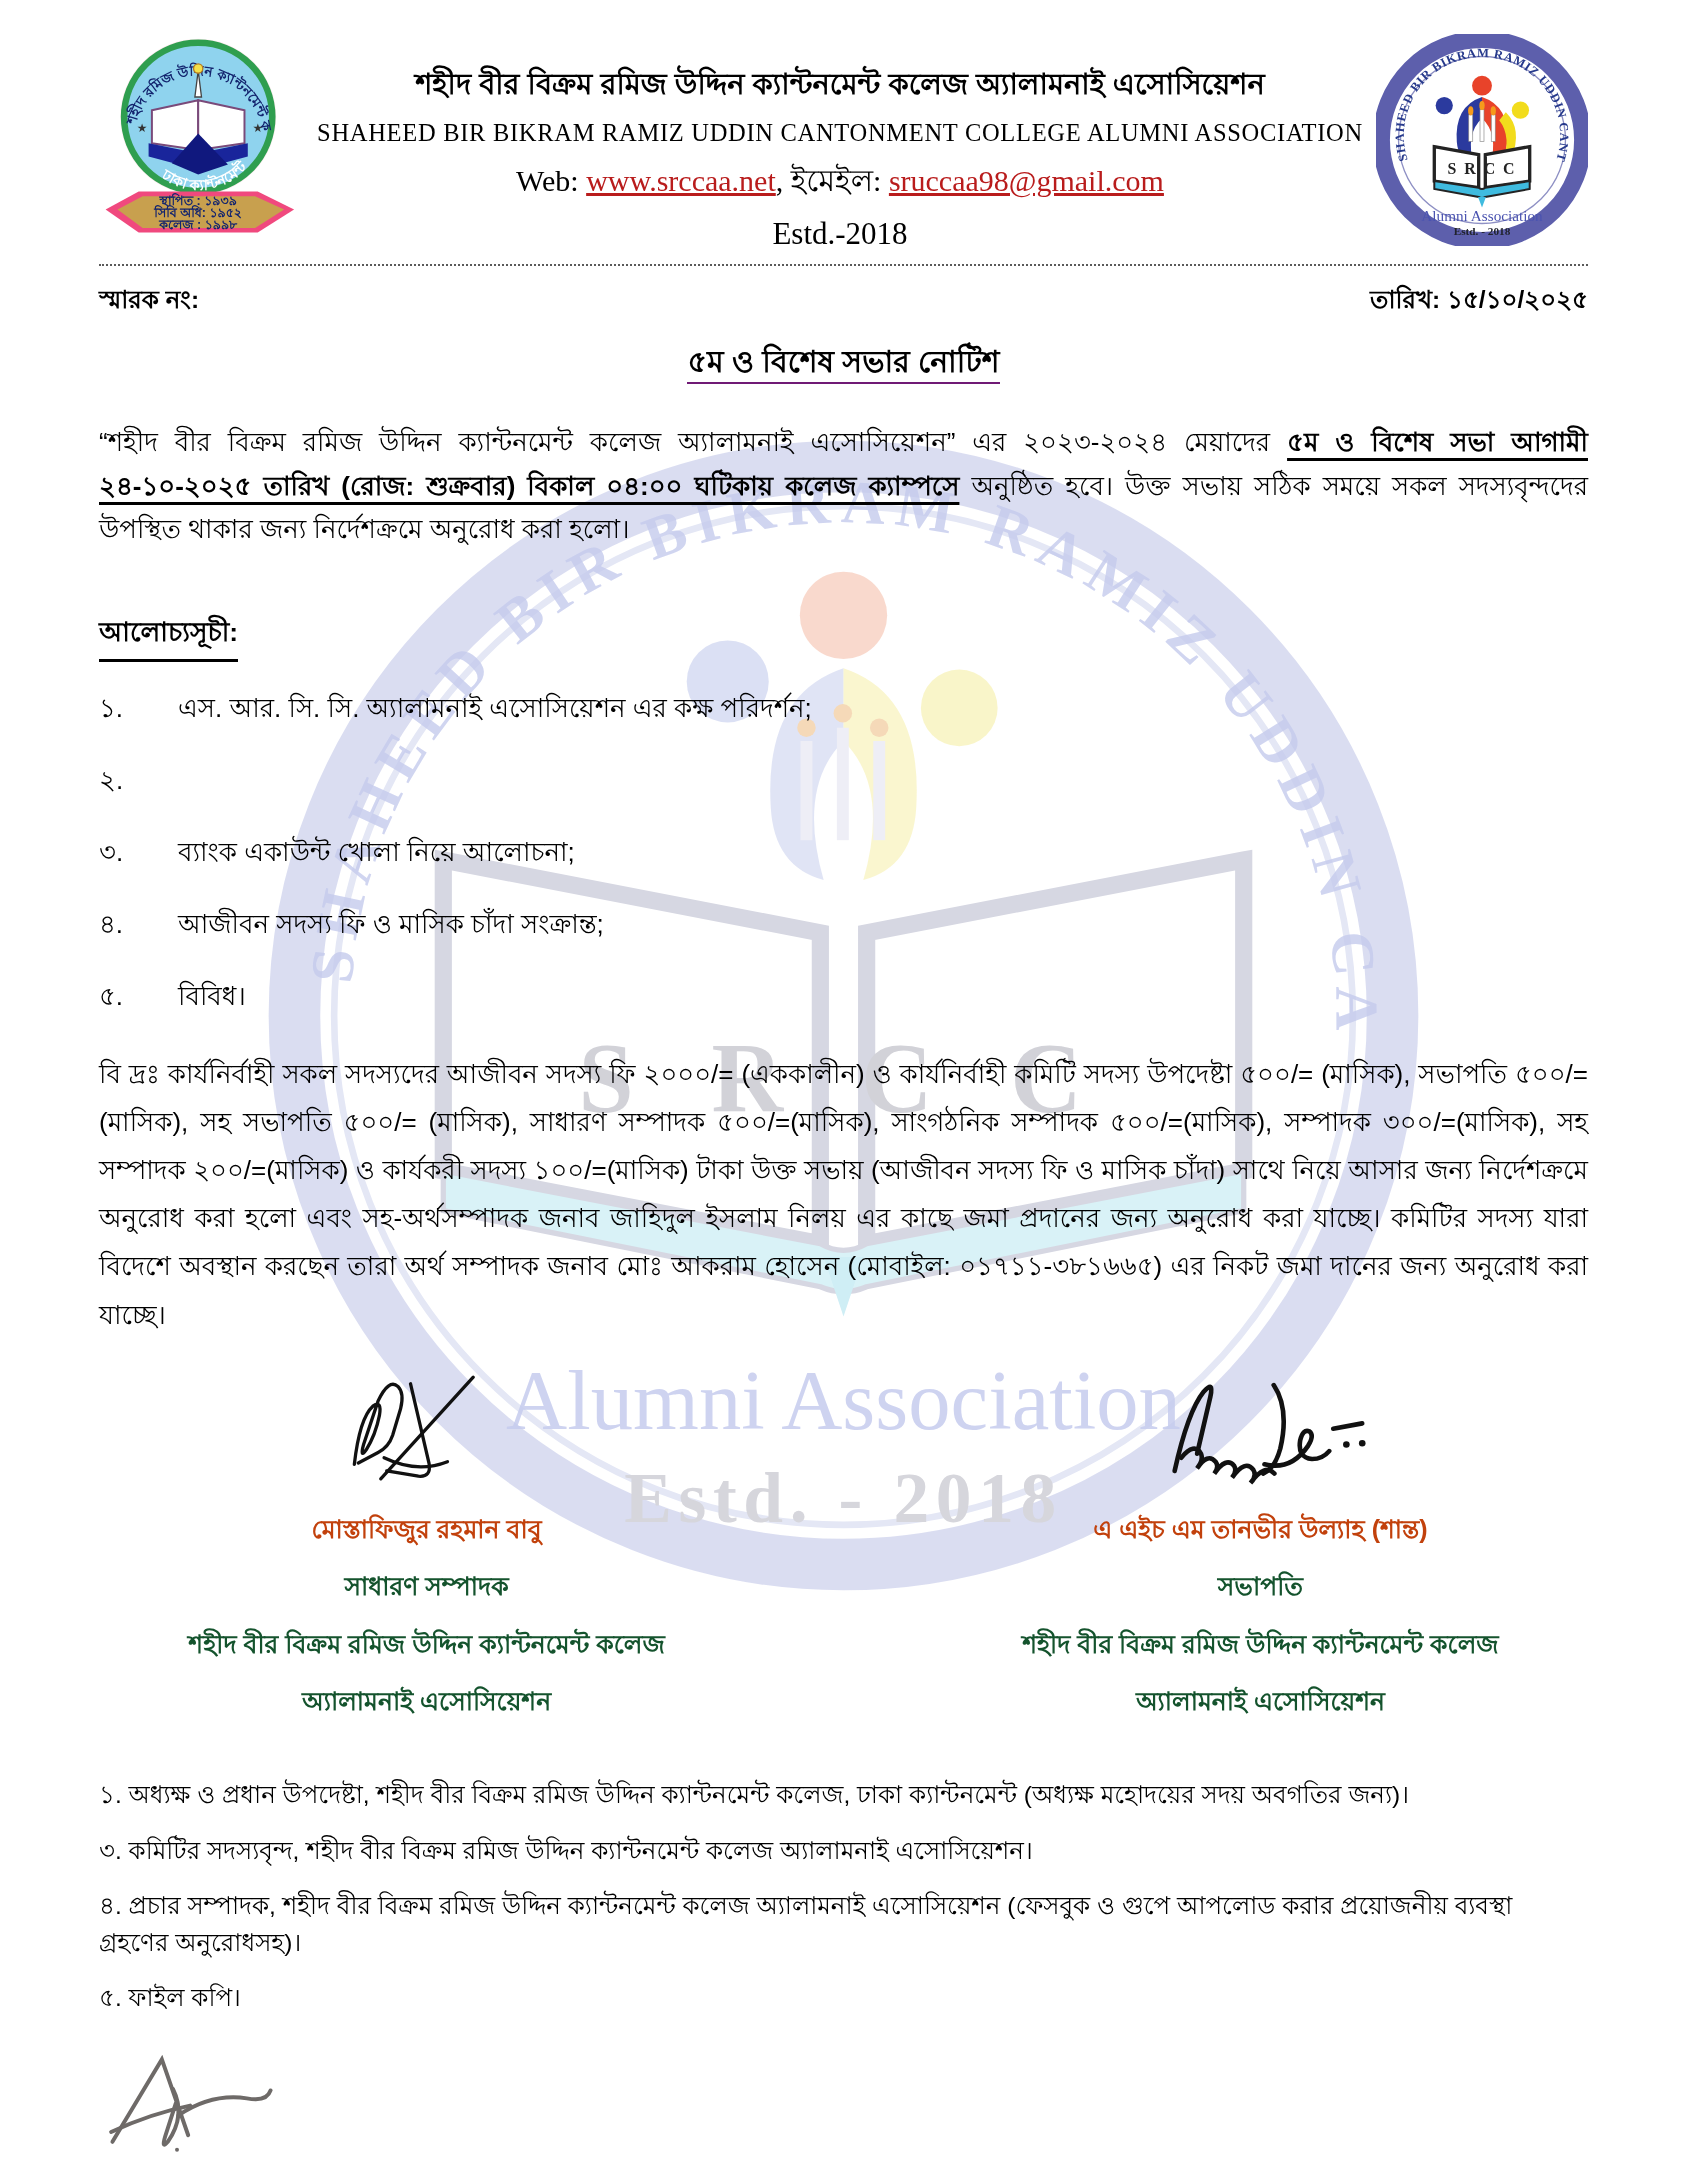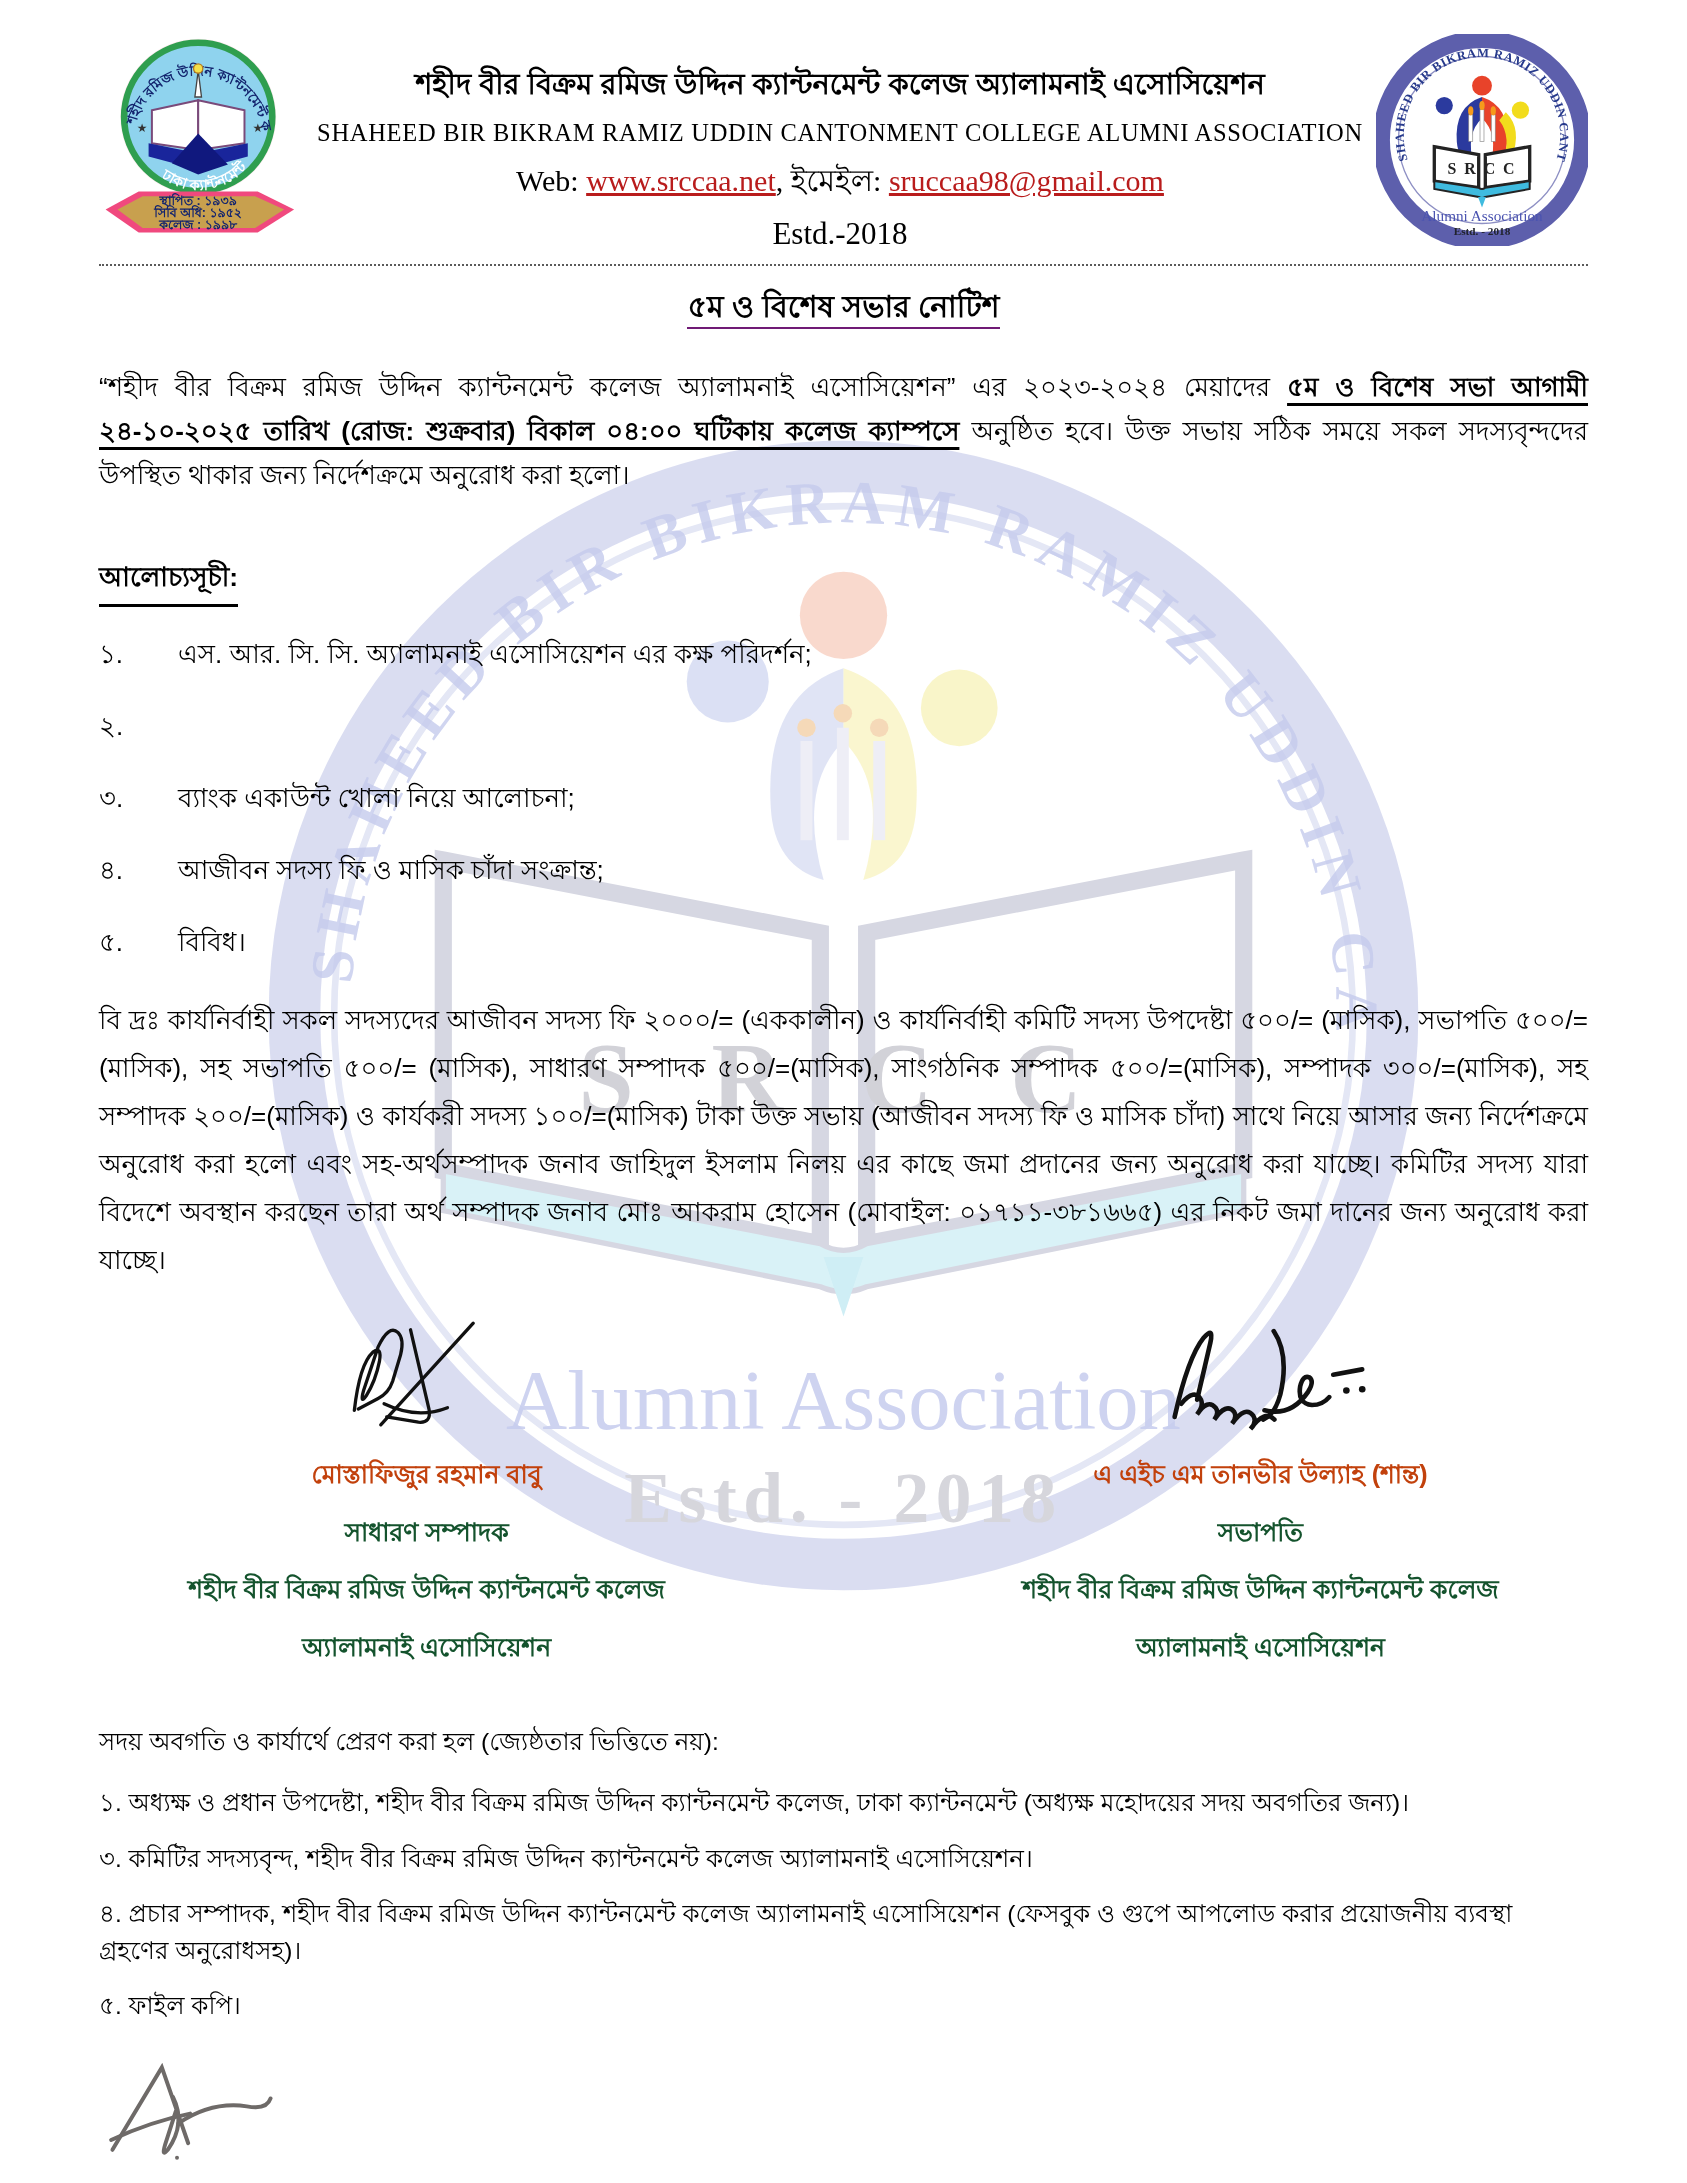--- a/index.html
+++ b/index.html
@@ -148,20 +148,24 @@
           <text x="160" y="212" text-anchor="middle" font-family="Liberation Serif, DejaVu Serif, serif" font-size="24" font-weight="bold" fill="#232323" letter-spacing="3">S R C C</text>
           <text x="160" y="283" text-anchor="middle" font-family="Liberation Serif, DejaVu Serif, serif" font-size="23" fill="#4a53b0">Alumni  Association</text>
           <text x="160" y="303" text-anchor="middle" font-family="Liberation Serif, DejaVu Serif, serif" font-size="17" font-weight="bold" fill="#20222c">Estd. - 2018</text>
         </svg>
       </div>
     </div>
 
     <hr class="rule-dotted">
 
     
+    <div class="meta-row">
+      <span>স্মারক নং:</span>
+      <span>তারিখ: ১৫/১০/২০২৫</span>
+    </div>
 
     
     <div class="notice-title">
       <span>৫ম ও বিশেষ সভার নোটিশ</span>
     </div>
 
     
     <p class="para"><span>“শহীদ বীর বিক্রম রমিজ উদ্দিন ক্যান্টনমেন্ট কলেজ অ্যালামনাই এসোসিয়েশন” এর ২০২৩-২০২৪ মেয়াদের </span><span class="marked">৫ম ও বিশেষ সভা আগামী ২৪-১০-২০২৫ তারিখ (রোজ: শুক্রবার) বিকাল ০৪:০০ ঘটিকায় কলেজ ক্যাম্পসে</span><span> অনুষ্ঠিত হবে। উক্ত সভায় সঠিক সময়ে সকল সদস্যবৃন্দদের উপস্থিত থাকার জন্য নির্দেশক্রমে অনুরোধ করা হলো।</span></p>
 
     
@@ -225,21 +229,20 @@
         </div>
         <div class="sig-name">এ এইচ এম তানভীর উল্যাহ (শান্ত)</div>
         <div class="sig-line">সভাপতি</div>
         <div class="sig-line">শহীদ বীর বিক্রম রমিজ উদ্দিন ক্যান্টনমেন্ট কলেজ</div>
         <div class="sig-line">অ্যালামনাই এসোসিয়েশন</div>
       </div>
     </div>
 
     
     <div class="dist">
-      <div class="dist-head">সদয় অবগতি ও কার্যার্থে প্রেরণ করা হল (জ্যেষ্ঠতার ভিত্তিতে নয়):</div>
       <div class="dist-item">১. অধ্যক্ষ ও প্রধান উপদেষ্টা, শহীদ বীর বিক্রম রমিজ উদ্দিন ক্যান্টনমেন্ট কলেজ, ঢাকা ক্যান্টনমেন্ট (অধ্যক্ষ মহোদয়ের সদয় অবগতির জন্য)।</div>
       <div class="dist-item">৩. কমিটির সদস্যবৃন্দ, শহীদ বীর বিক্রম রমিজ উদ্দিন ক্যান্টনমেন্ট কলেজ অ্যালামনাই এসোসিয়েশন।</div>
       <div class="dist-item">৪. প্রচার সম্পাদক, শহীদ বীর বিক্রম রমিজ উদ্দিন ক্যান্টনমেন্ট কলেজ অ্যালামনাই এসোসিয়েশন (ফেসবুক ও গুপে আপলোড করার প্রয়োজনীয় ব্যবস্থা গ্রহণের অনুরোধসহ)।</div>
       <div class="dist-item">৫. ফাইল কপি।</div>
     </div>
 
     
     <div class="final-sig">
       <div>
         <svg width="185" height="112" viewBox="0 0 280 170">

